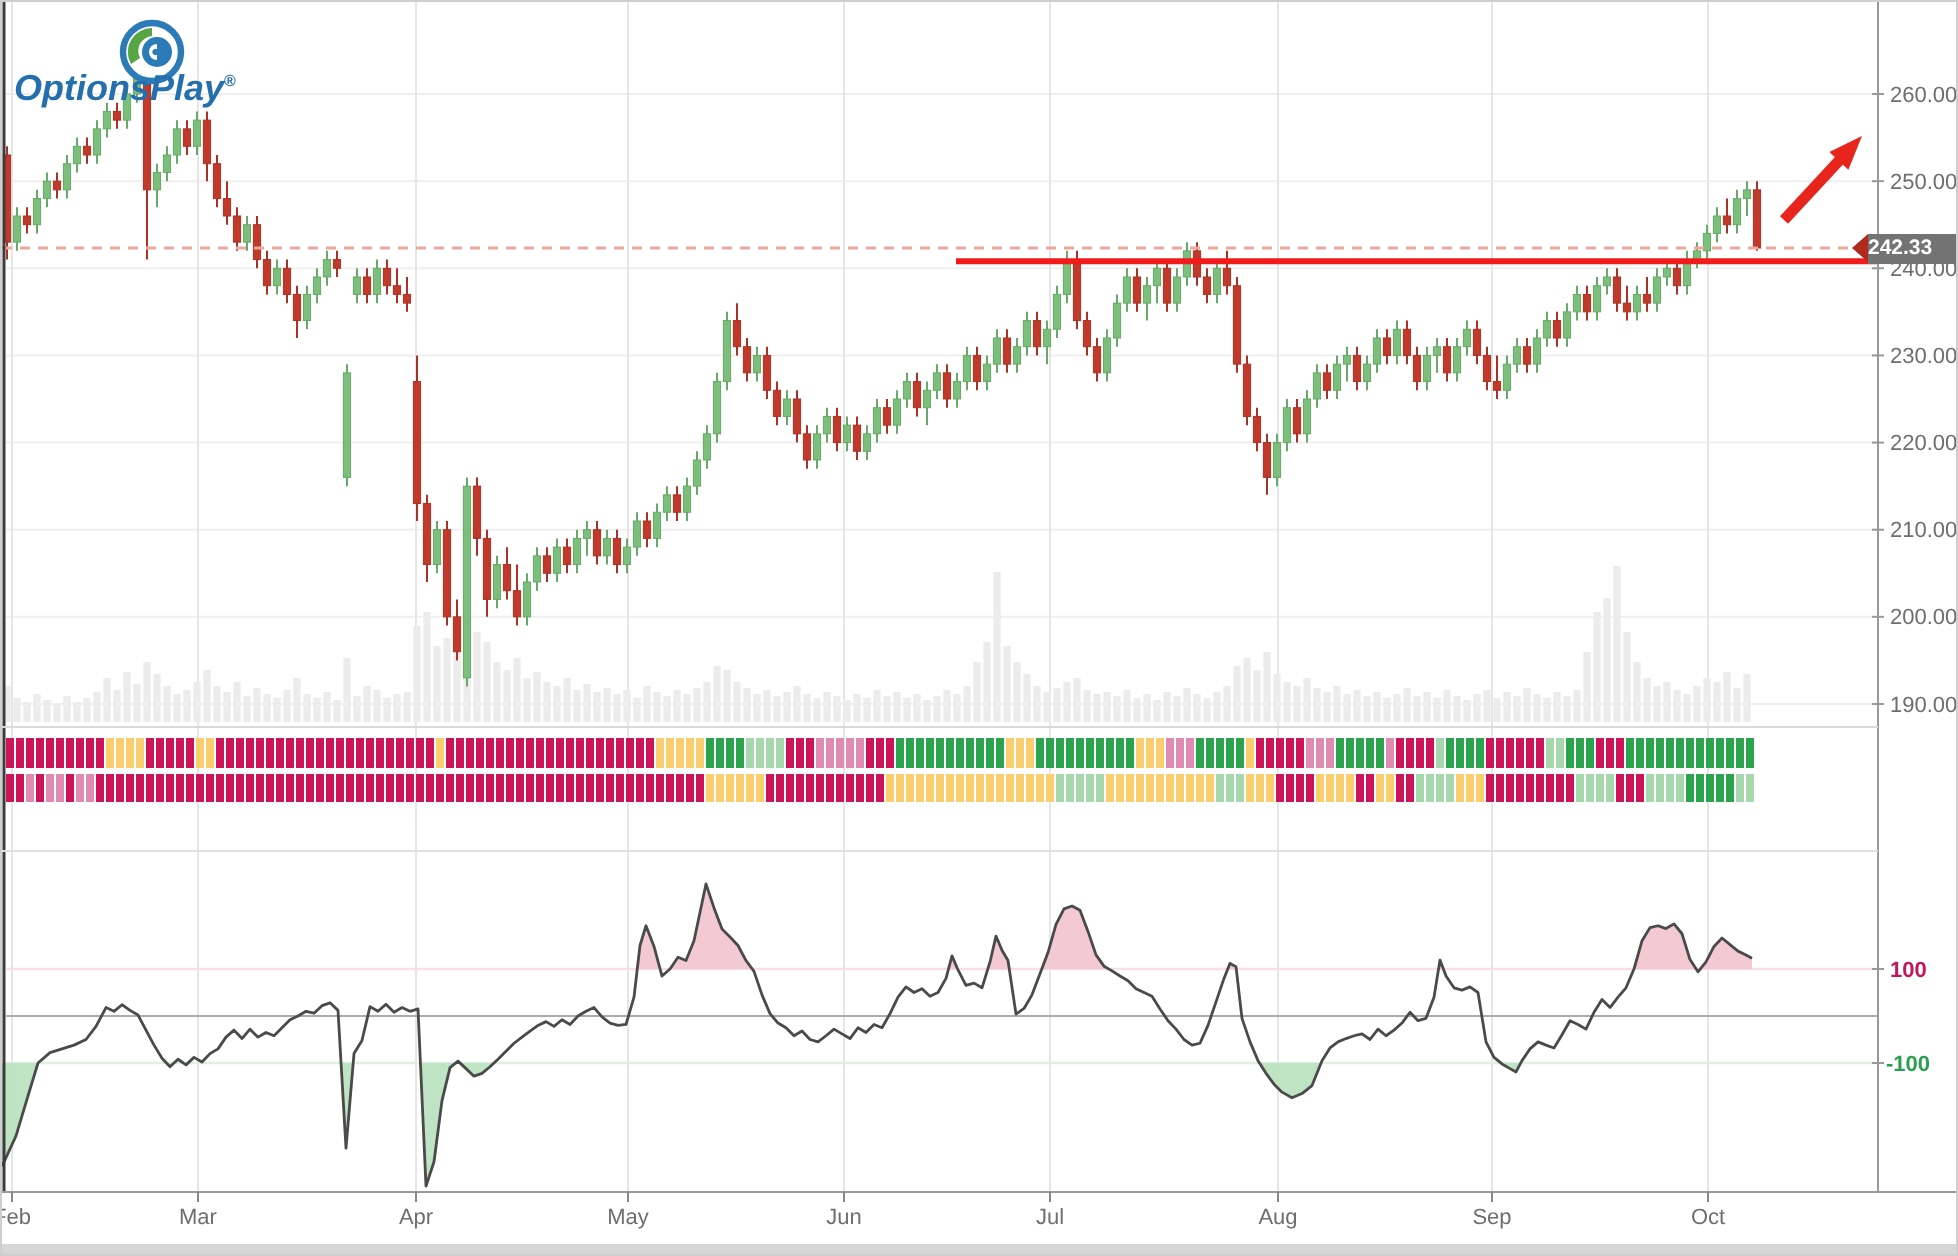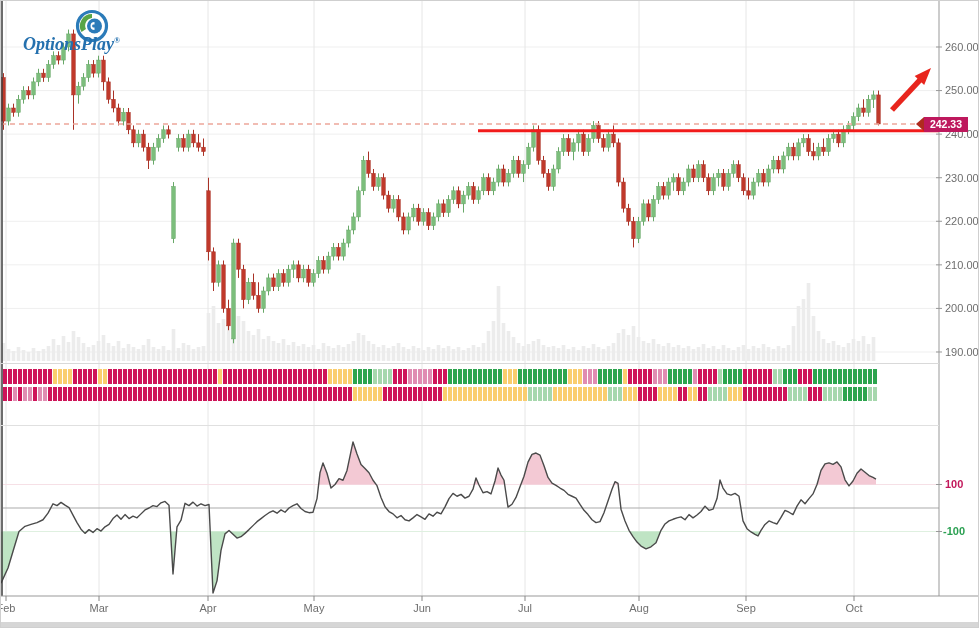--- a/index.html
+++ b/index.html
@@ -2,30 +2,30 @@
 <html><head>
 <meta charset="utf-8">
 <style>
   html,body{margin:0;padding:0;background:#f3f3f3;}
   .chart-root{
     position:relative;width:979px;height:628px;background:#ffffff;
     border:1px solid #cfcfcf;box-sizing:border-box;overflow:hidden;
     font-family:"Liberation Sans",sans-serif;
   }
   #chart-svg{position:absolute;left:0;top:0;}
-  .logo{position:absolute;left:16px;top:0;width:130px;height:60px;pointer-events:none;font-family:Liberation Serif, serif;}
+  .logo{position:absolute;left:0;top:0;width:130px;height:60px;pointer-events:none;}
   .logo-text{
     position:absolute;left:6px;top:33px;font-style:italic;font-weight:bold;
     font-size:18px;color:#2470AE;white-space:nowrap;
   }
   .logo-text sup{font-size:8px;font-style:normal;}
   .logo-icon{position:absolute;left:57px;top:8px;}
   .price-badge{
-    position:absolute;right:10px;top:116px;width:44px;height:15px;background:#be185d;
-    color:#fff;font-size:10.5px;font-weight:bold;line-height:15px;text-align:center;
+    position:absolute;right:0;top:116px;width:44px;height:15px;background:#737373;
+    color:#fff;font-size:10.5px;font-weight:bold;line-height:15px;text-align:left;
   }
   .price-badge:before{
     content:"";position:absolute;left:-8px;top:0;width:0;height:0;
     border-top:7.5px solid transparent;border-bottom:7.5px solid transparent;
     border-right:8px solid #AF2B1E;
   }
 </style>
 </head>
 <body>
 

